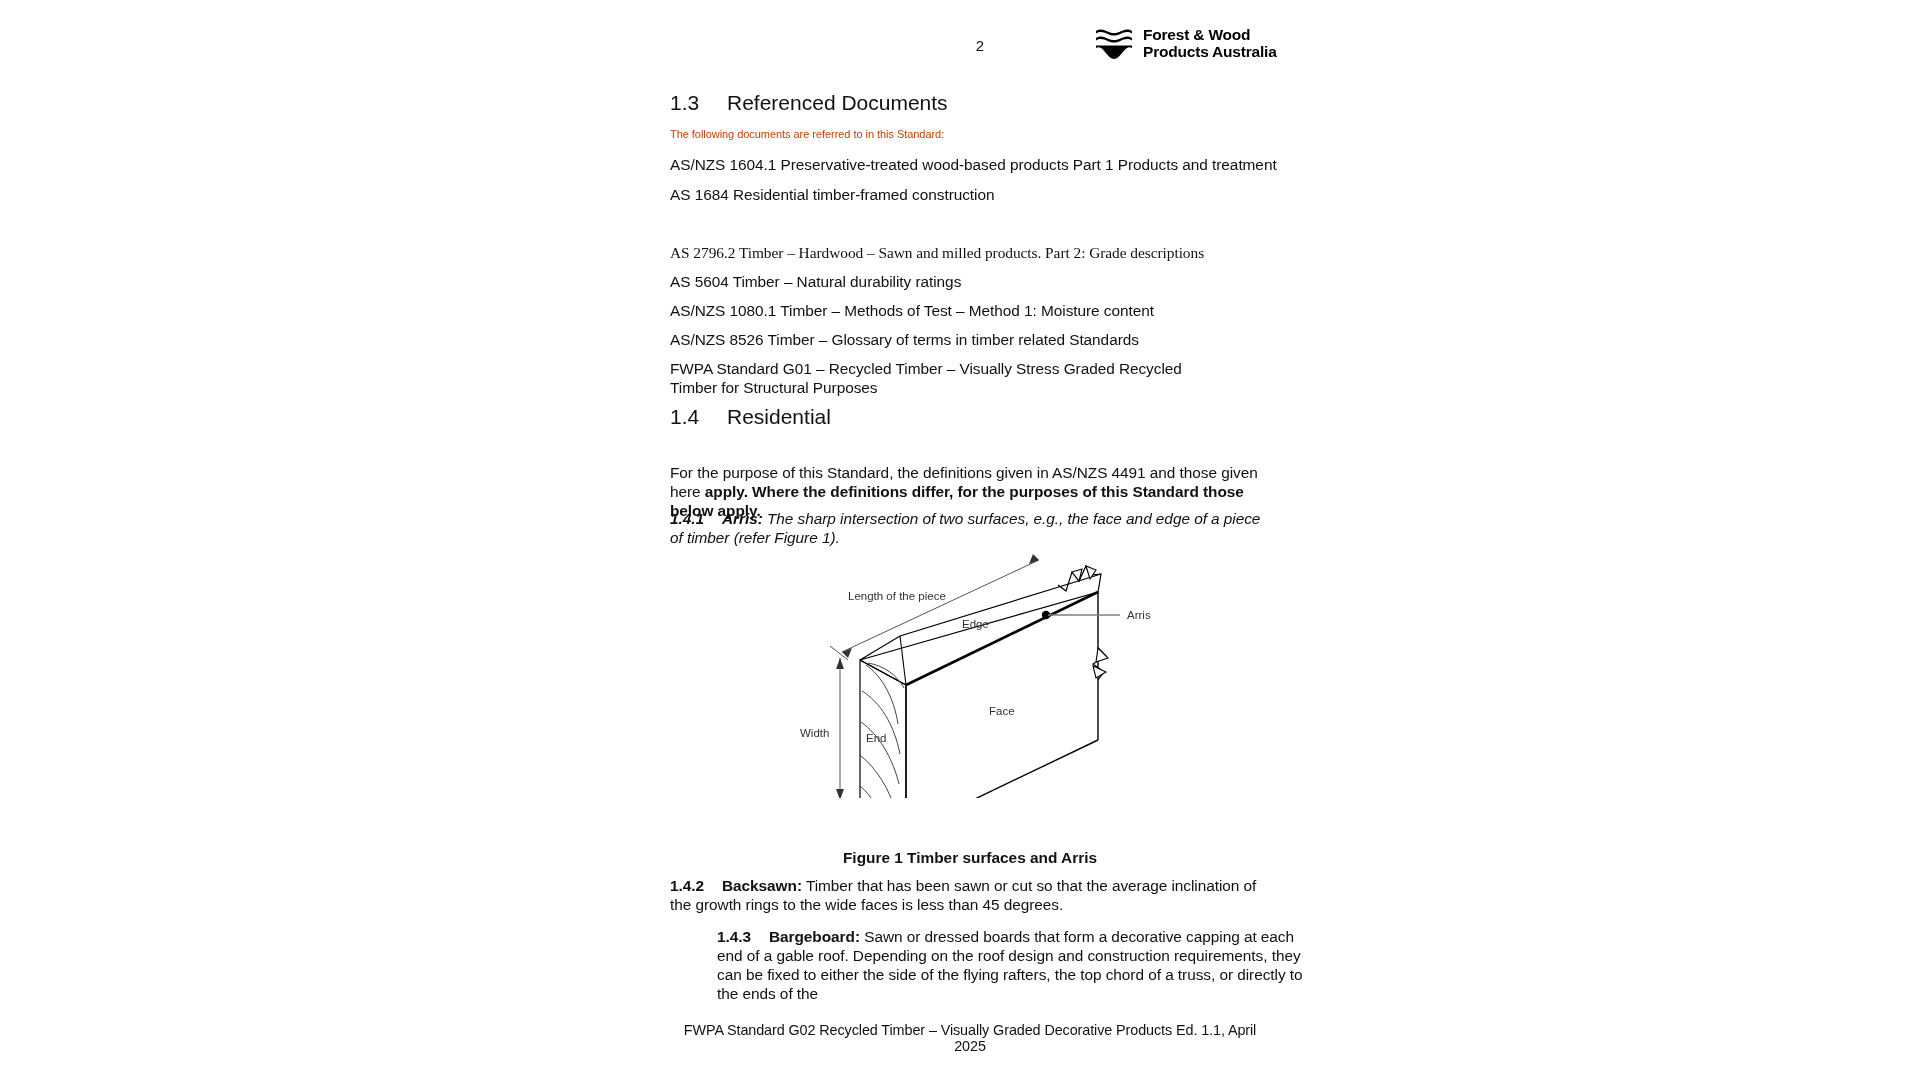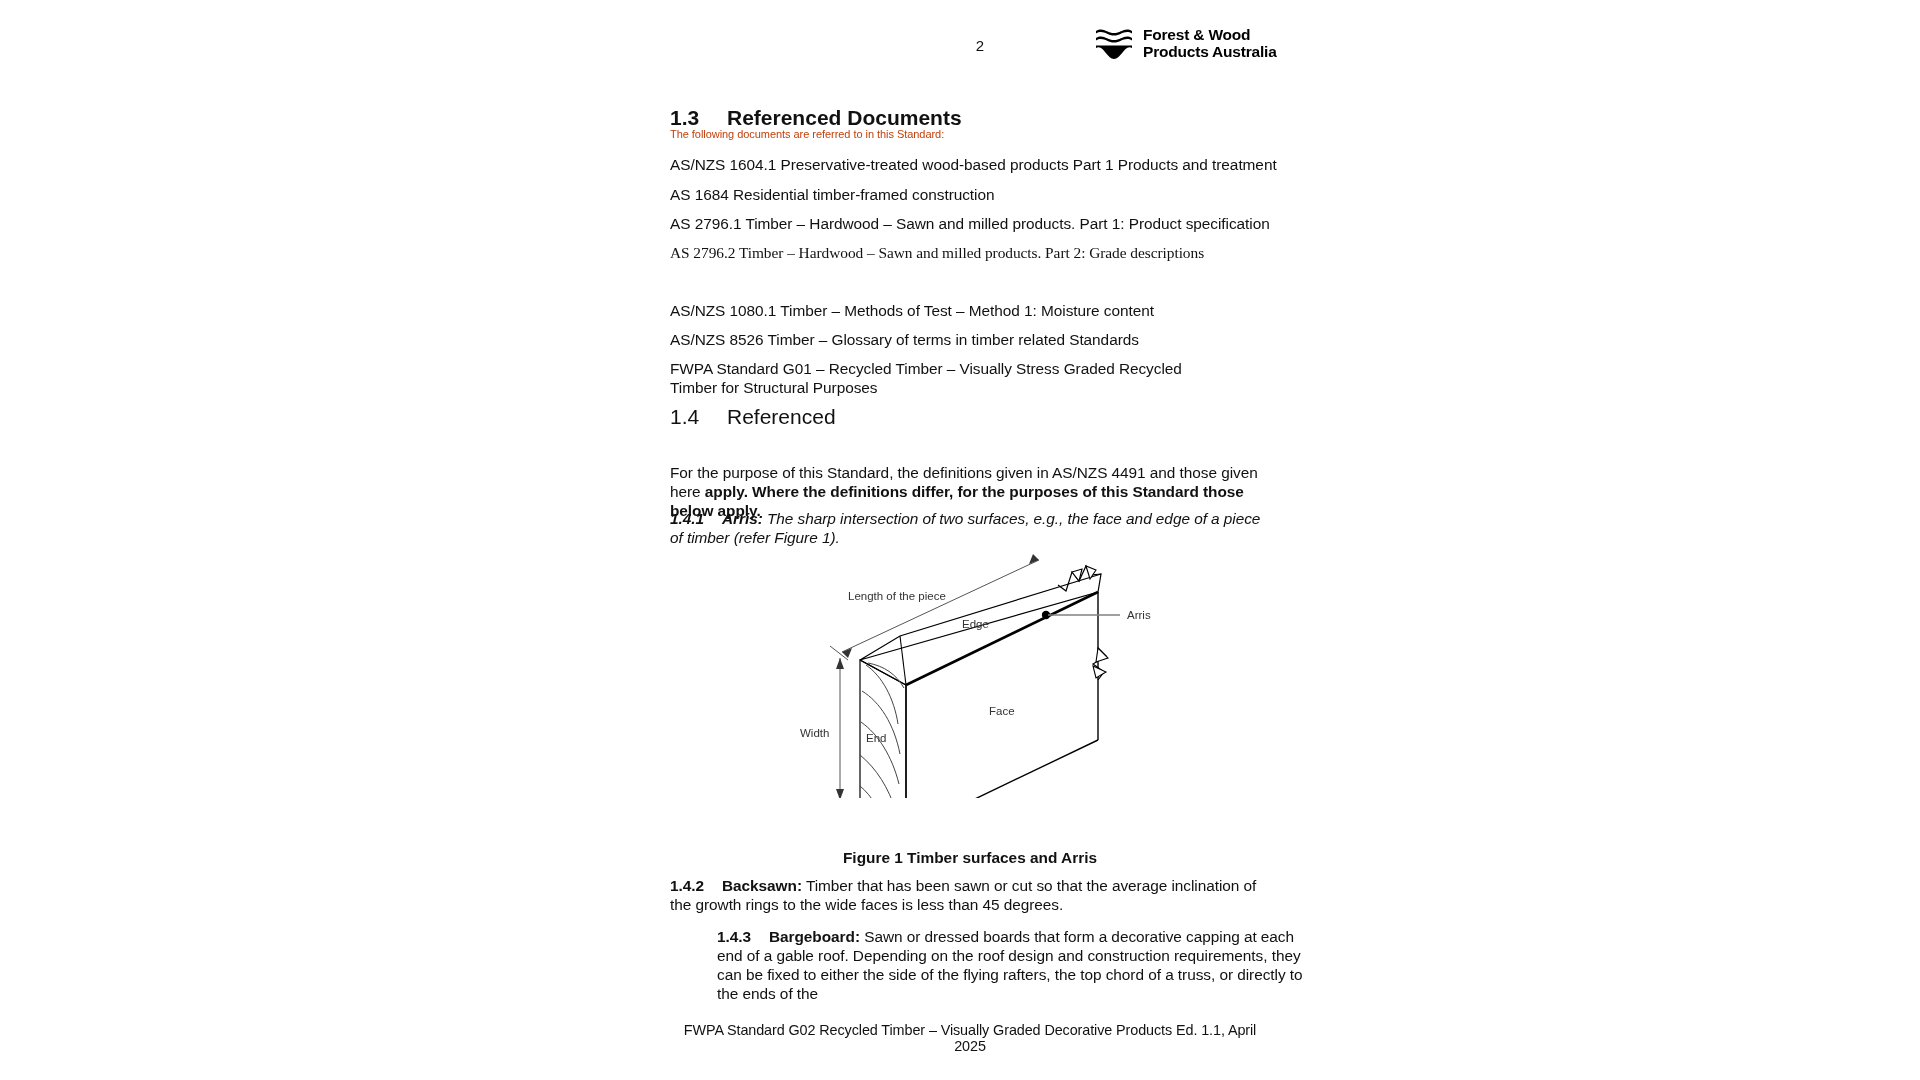--- a/index.html
+++ b/index.html
@@ -142,38 +142,38 @@
       <path d="M2 5 C9 0.5, 13 7, 20 7 C27 7, 31 0.5, 38 5 L38 7.6 C31 3.2, 27 9.6, 20 9.6 C13 9.6, 9 3.2, 2 7.6 Z" fill="#000"></path>
       <path d="M2 12 C9 7.5, 13 14, 20 14 C27 14, 31 7.5, 38 12 L38 14.6 C31 10.2, 27 16.6, 20 16.6 C13 16.6, 9 10.2, 2 14.6 Z" fill="#000"></path>
       <path d="M2 19.5 L38 19.5 L38 22 C31 17.6, 27 33, 20 33 C13 33, 9 17.6, 2 22 Z" fill="#000"></path>
     </svg>
     <div class="logo-text">
       <div>Forest &amp; Wood</div>
       <div>Products Australia</div>
     </div>
   </div>
 
-  <h2 class="sec at" style="left:670px; top:105px; width:600px;font-weight:bold;">
+  <h2 class="sec at" style="left:670px; top:90px; width:600px;">
     <span class="num">1.3</span>
     <span>Referenced Documents</span>
   </h2>
 
   <p class="body at" style="left:670px; top:125px; width:600px;">The following documents are referred to in this Standard:</p>
 
   <div class="ref at" style="left:670px; top:155px; width:620px;">AS/NZS 1604.1 Preservative-treated wood-based products Part 1 Products and treatment</div>
   <div class="ref at" style="left:670px; top:185px; width:620px;">AS 1684 Residential timber-framed construction</div>
-  <div class="ref at" style="left:670px; top:214px; width:620px;">AS 2796.1 Timber – Hardwood – Sawn and milled products. Part 1: Product specification</div>
   <div class="ref at" style="left:670px; top:243px; width:620px;font-family:Liberation Serif, serif;">AS 2796.2 Timber – Hardwood – Sawn and milled products. Part 2: Grade descriptions</div>
+  <div class="ref at" style="left:670px; top:272px; width:620px;">AS 5604 Timber – Natural durability ratings</div>
   <div class="ref at" style="left:670px; top:301px; width:620px;">AS/NZS 1080.1 Timber – Methods of Test – Method 1: Moisture content</div>
   <div class="ref at" style="left:670px; top:330px; width:620px;">AS/NZS 8526 Timber – Glossary of terms in timber related Standards</div>
   <div class="ref at" style="left:670px; top:359px; width:545px;">FWPA Standard G01 – Recycled Timber – Visually Stress Graded Recycled Timber for Structural Purposes</div>
 
   <h2 class="sec at" style="left:670px; top:404px; width:600px;">
     <span class="num">1.4</span>
-    <span>Referenced</span>
+    <span>Residential</span>
   </h2>
 
   <div class="def at" style="left:670px; top:463px; width:600px;">
     <span>For the purpose of this Standard, the definitions given in AS/NZS 4491 and those given here</span>
     <b>apply. Where the definitions differ, for the purposes of this Standard those below apply.</b>
   </div>
 
   <div class="def at" style="left:670px; top:509px; width:600px;font-style:italic;">
     <span class="idx">1.4.1</span><span class="term">Arris:</span><span> The sharp intersection of two surfaces, e.g., the face and edge of a piece of timber (refer Figure 1).</span>
   </div>

